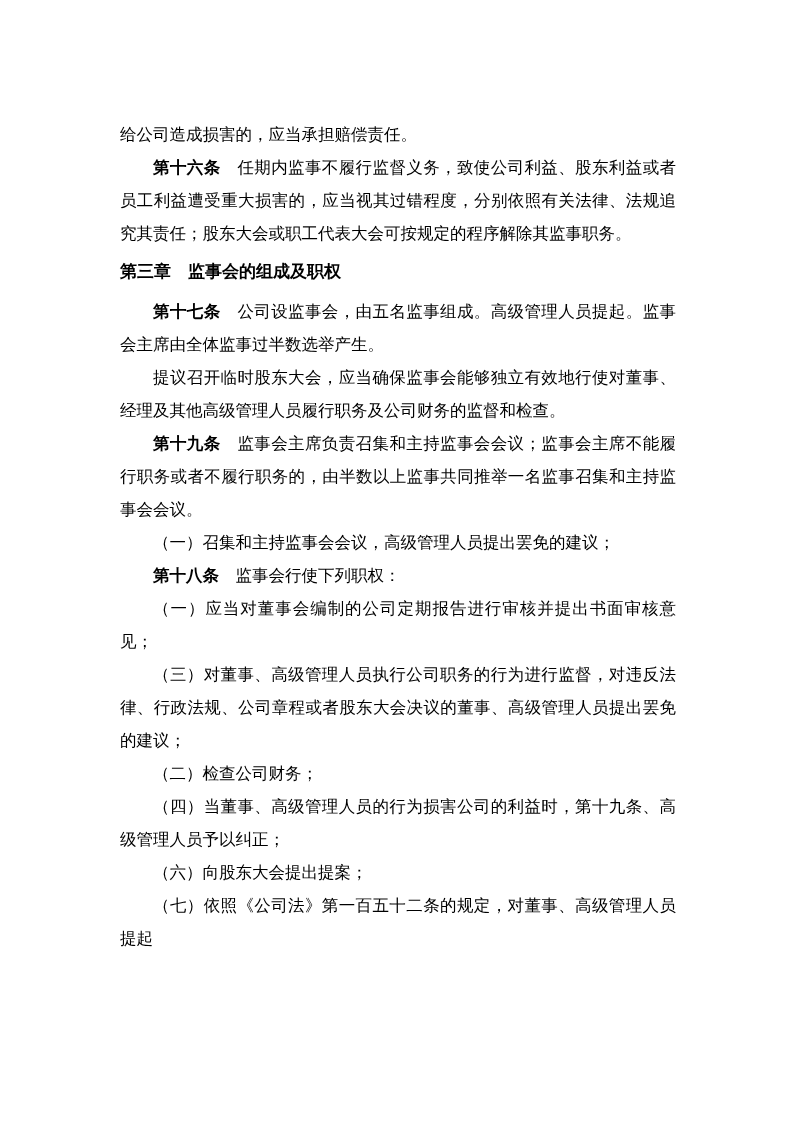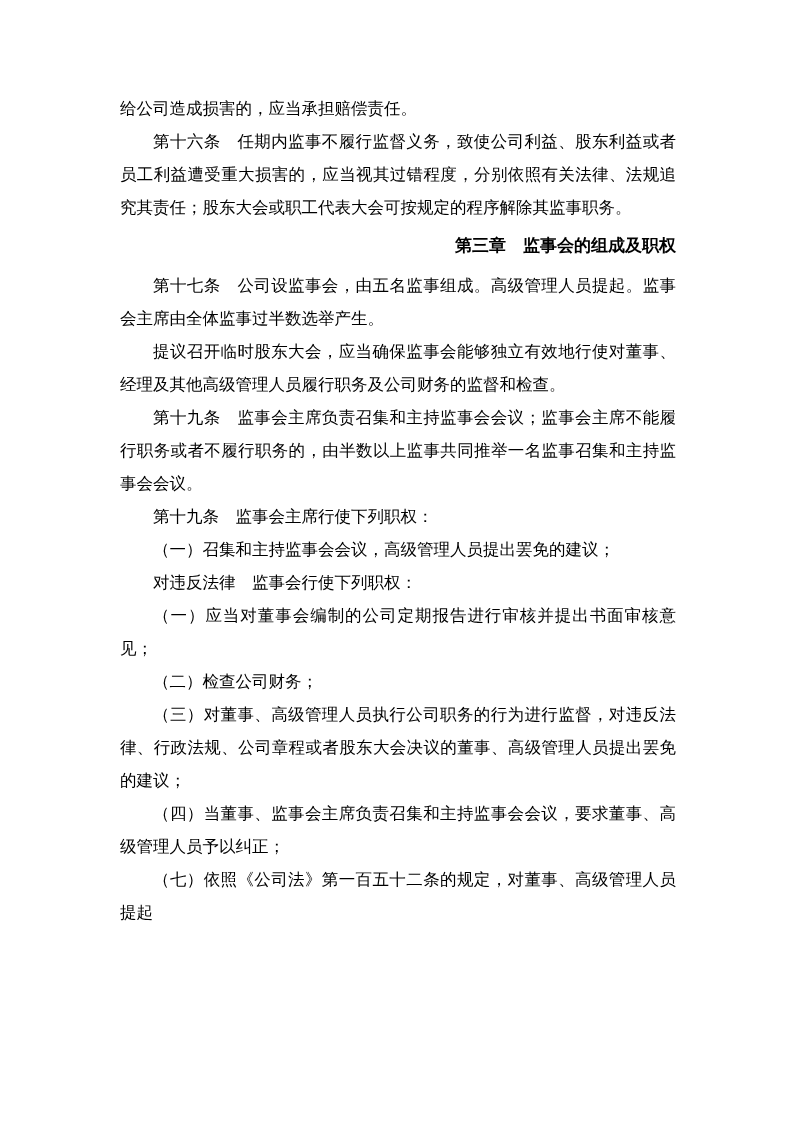--- a/index.html
+++ b/index.html
@@ -21,30 +21,31 @@
   .para {
     margin: 0;
     font-size: 16.5px;
     line-height: 33px;
     text-align: justify;
     text-indent: 2em;
     word-break: break-all;
   }
   .para.no-indent {
     text-indent: 0;
+    margin-top: 26px;
   }
   .label {
-    font-weight: normal;
+    font-weight: bold;
   }
   .chapter-heading {
     margin: 5px 0 7px 0;
     font-size: 17px;
     line-height: 33px;
     font-weight: bold;
-    text-align: right;
+    text-align: left;
     text-indent: 0;
   }
 </style>
 </head>
 <body>
 
 <div class="page">
 
   <p class="para no-indent"><span>给公司造成损害的，应当承担赔偿责任。</span></p>
 
@@ -52,33 +53,33 @@
   <p class="para"><span class="label">第十六条</span><span>　任期内监事不履行监督义务，致使公司利益、股东利益或者员工利益遭受重大损害的，应当视其过错程度，分别依照有关法律、法规追究其责任；股东大会或职工代表大会可按规定的程序解除其监事职务。</span></p>
 
   <h2 class="chapter-heading">第三章　监事会的组成及职权</h2>
 
   <p class="para"><span class="label">第十七条</span><span>　公司设监事会，由五名监事组成。高级管理人员提起。监事会主席由全体监事过半数选举产生。</span></p>
 
   <p class="para"><span>提议召开临时股东大会，应当确保监事会能够独立有效地行使对董事、经理及其他高级管理人员履行职务及公司财务的监督和检查。</span></p>
 
   <p class="para"><span class="label">第十九条</span><span>　监事会主席负责召集和主持监事会会议；监事会主席不能履行职务或者不履行职务的，由半数以上监事共同推举一名监事召集和主持监事会会议。</span></p>
 
-  <p class="para"><span class="label">第十九条</span><span>　监事会主席行使下列职权：</span></p>
 
   <p class="para"><span>（一）召集和主持监事会会议，高级管理人员提出罢免的建议；</span></p>
 
 
 
-  <p class="para"><span class="label">对违反法律</span><span>　监事会行使下列职权：</span></p>
+  <p class="para"><span class="label">第十八条</span><span>　监事会行使下列职权：</span></p>
 
   <p class="para"><span>（一）应当对董事会编制的公司定期报告进行审核并提出书面审核意见；</span></p>
 
+  <p class="para"><span>（三）对董事、高级管理人员执行公司职务的行为进行监督，对违反法律、行政法规、公司章程或者股东大会决议的董事、高级管理人员提出罢免的建议；</span></p>
+
   <p class="para"><span>（二）检查公司财务；</span></p>
 
-  <p class="para"><span>（三）对董事、高级管理人员执行公司职务的行为进行监督，对违反法律、行政法规、公司章程或者股东大会决议的董事、高级管理人员提出罢免的建议；</span></p>
-
-  <p class="para"><span>（四）当董事、监事会主席负责召集和主持监事会会议，要求董事、高级管理人员予以纠正；</span></p>
+  <p class="para"><span>（四）当董事、高级管理人员的行为损害公司的利益时，第十九条、高级管理人员予以纠正；</span></p>
 
 
+  <p class="para"><span>（六）向股东大会提出提案；</span></p>
 
   <p class="para"><span>（七）依照《公司法》第一百五十二条的规定，对董事、高级管理人员提起</span></p>
 
 </div>
 
 </body></html>

